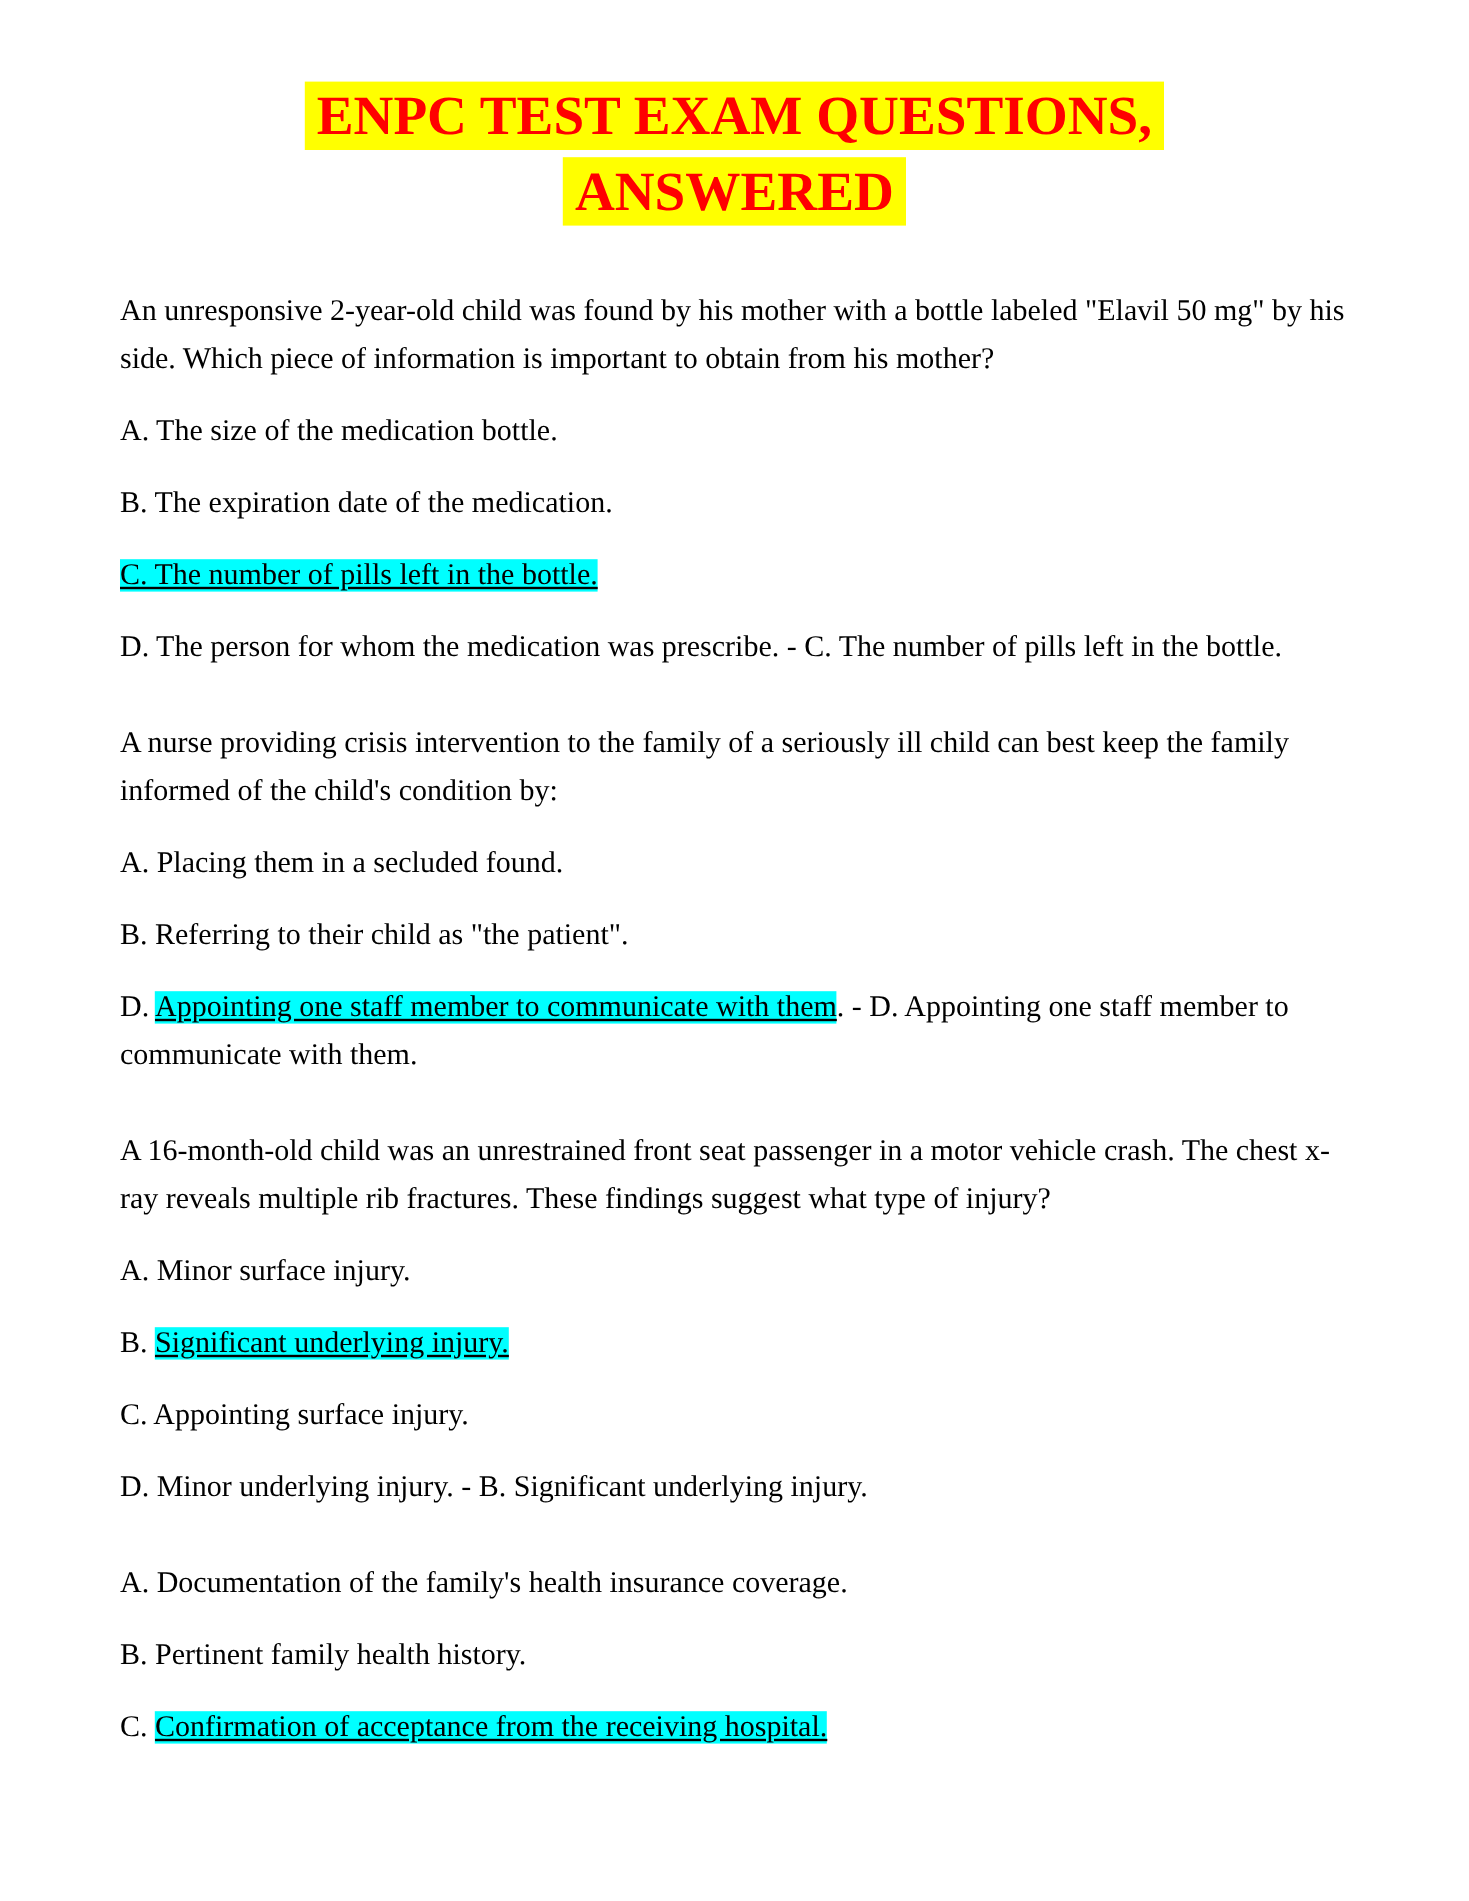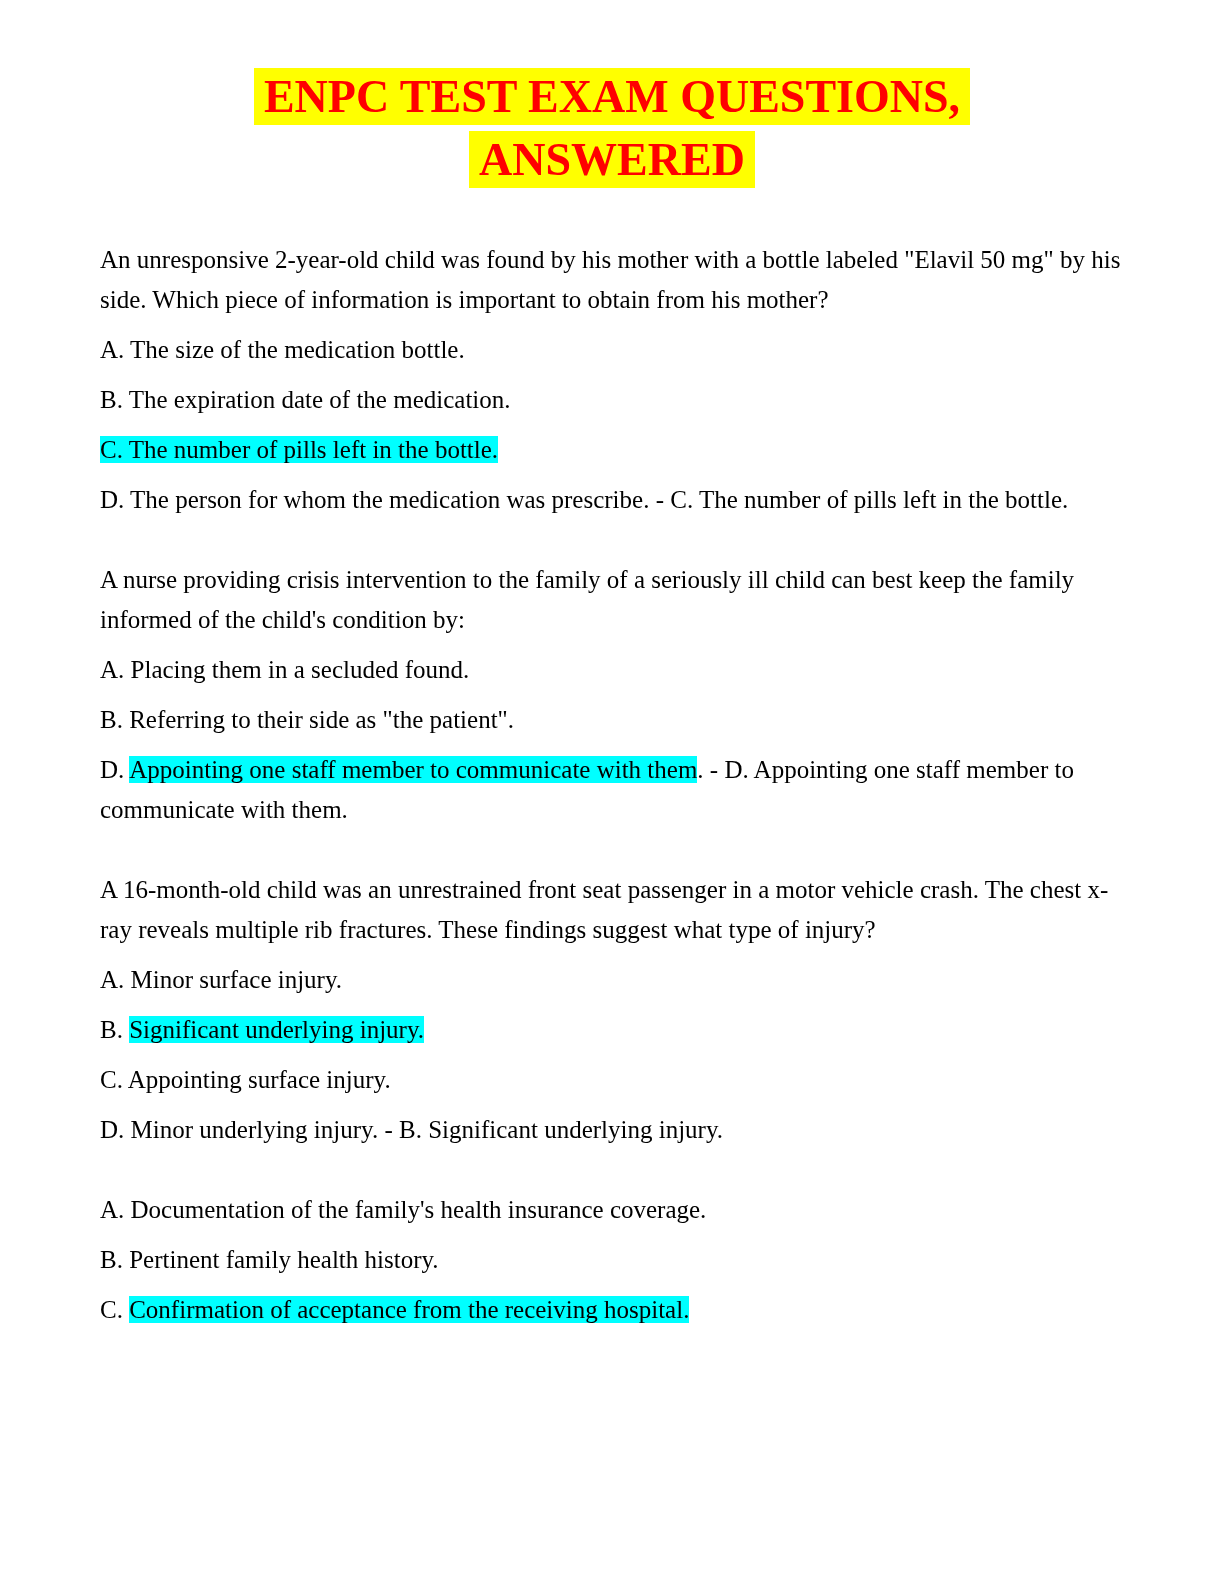--- a/index.html
+++ b/index.html
@@ -32,24 +32,25 @@
   }
   .question {
     margin-bottom: 40px;
   }
   .stem, .option {
     margin: 0;
     font-size: 25px;
     line-height: 40px;
   }
   .option {
-    margin-top: 10px;
+    margin-top: 20px;
   }
   .hl-cyan {
     background: #00ffff;
+    text-decoration: underline;
   }
 </style>
 </head>
 <body>
 
 <main class="page">
   <h1 class="doc-title">
     <span class="hl-yellow">ENPC TEST EXAM QUESTIONS,</span><br>
     <span class="hl-yellow">ANSWERED</span>
   </h1>
@@ -57,21 +58,21 @@
       <div class="question">
         <p class="stem">An unresponsive 2-year-old child was found by his mother with a bottle labeled "Elavil 50 mg" by his side. Which piece of information is important to obtain from his mother?</p>
         <p class="option"><span>A. The size of the medication bottle.</span></p>
         <p class="option"><span>B. The expiration date of the medication.</span></p>
         <p class="option"><span class="hl-cyan">C. The number of pills left in the bottle.</span></p>
         <p class="option"><span>D. The person for whom the medication was prescribe. - C. The number of pills left in the bottle.</span></p>
       </div>
       <div class="question">
         <p class="stem">A nurse providing crisis intervention to the family of a seriously ill child can best keep the family informed of the child's condition by:</p>
         <p class="option"><span>A. Placing them in a secluded found.</span></p>
-        <p class="option"><span>B. Referring to their side as "the patient".</span></p>
+        <p class="option"><span>B. Referring to their child as "the patient".</span></p>
         <p class="option"><span>D. </span><span class="hl-cyan">Appointing one staff member to communicate with them</span><span>. - D. Appointing one staff member to communicate with them.</span></p>
       </div>
       <div class="question">
         <p class="stem">A 16-month-old child was an unrestrained front seat passenger in a motor vehicle crash. The chest x-ray reveals multiple rib fractures. These findings suggest what type of injury?</p>
         <p class="option"><span>A. Minor surface injury.</span></p>
         <p class="option"><span>B. </span><span class="hl-cyan">Significant underlying injury.</span></p>
         <p class="option"><span>C. Appointing surface injury.</span></p>
         <p class="option"><span>D. Minor underlying injury. - B. Significant underlying injury.</span></p>
       </div>
       <div class="question">

